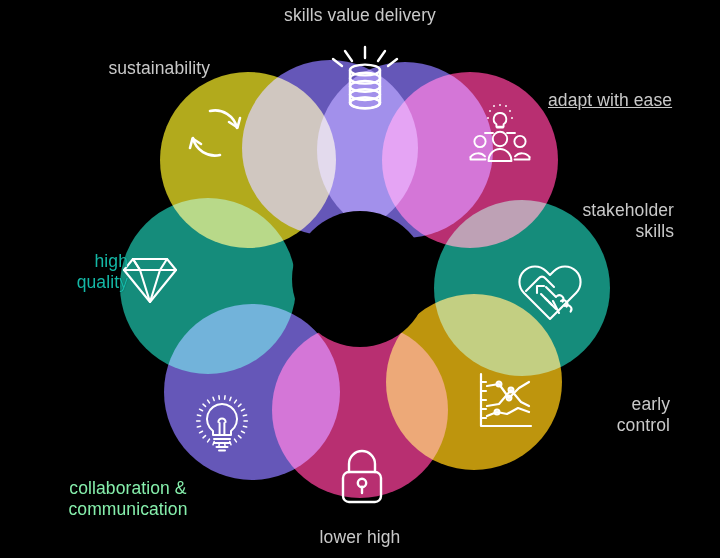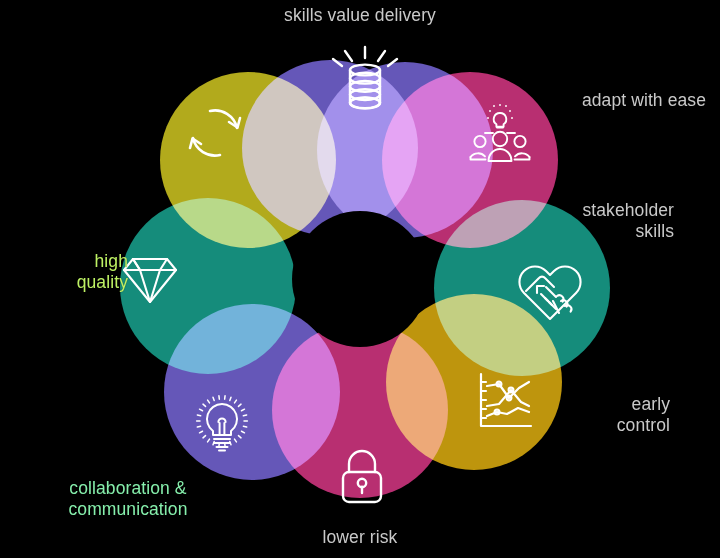--- a/index.html
+++ b/index.html
@@ -17,21 +17,21 @@
     position:absolute;
     color:#c9c9c9;
     font-size:17.5px;
     line-height:21px;
     letter-spacing:.1px;
     white-space:pre;
     font-weight:400;
     text-shadow:0 0 1px rgba(0,0,0,.6);
   }
   .label.l-right{text-align:right;}
-  .label.l-left{text-align:right;}
+  .label.l-left{text-align:left;text-decoration:underline;}
   .label.l-center{text-align:center;}
   .icon-layer{position:absolute;inset:0;pointer-events:none;}
 </style>
 </head>
 <body>
 
 <div id="stage">
 
   <svg id="diagram" viewBox="0 0 720 558">
     <defs>
@@ -186,26 +186,27 @@
             <path d="M -17 -21 L -10 -10 L 0 22"></path>
             <path d="M 17 -21 L 10 -10 L 0 22"></path>
             <path d="M -10 -10 L 10 -10"></path>
             <path d="M -17 -21 L -10 -10"></path>
           </g>
         </g>
       </g>
   </svg>
 
   <div class="icon-layer" id="labels">
+      <div class="label l-right" style="left: 60px; top: 58px; width: 150px; color: rgb(201, 201, 201);">sustainability</div>
       <div class="label l-center" style="left: 262px; top: 5px; width: 196px; color: rgb(201, 201, 201);">skills value delivery</div>
       <div class="label l-left" style="left: 548px; top: 90px; width: 158px; color: rgb(201, 201, 201);">adapt with ease</div>
       <div class="label l-right" style="left: 546px; top: 200px; width: 128px; color: rgb(201, 201, 201);">stakeholder
 skills</div>
       <div class="label l-right" style="left: 540px; top: 394px; width: 130px; color: rgb(201, 201, 201);">early
 control</div>
-      <div class="label l-center" style="left: 292px; top: 527px; width: 136px; color: rgb(201, 201, 201);">lower risk</div>
+      <div class="label l-center" style="left: 292px; top: 527px; width: 136px; color: rgb(201, 201, 201);">lower high</div>
       <div class="label l-center" style="left: 52px; top: 478px; width: 152px; color: #86efac;">collaboration &amp;
 communication</div>
-      <div class="label l-right" style="left: 14px; top: 251px; width: 114px; color: #bef264;">high
+      <div class="label l-right" style="left: 14px; top: 251px; width: 114px; color: #14b8a6;">high
 quality</div>
     </div>
 
 </div>
 
 </body></html>

